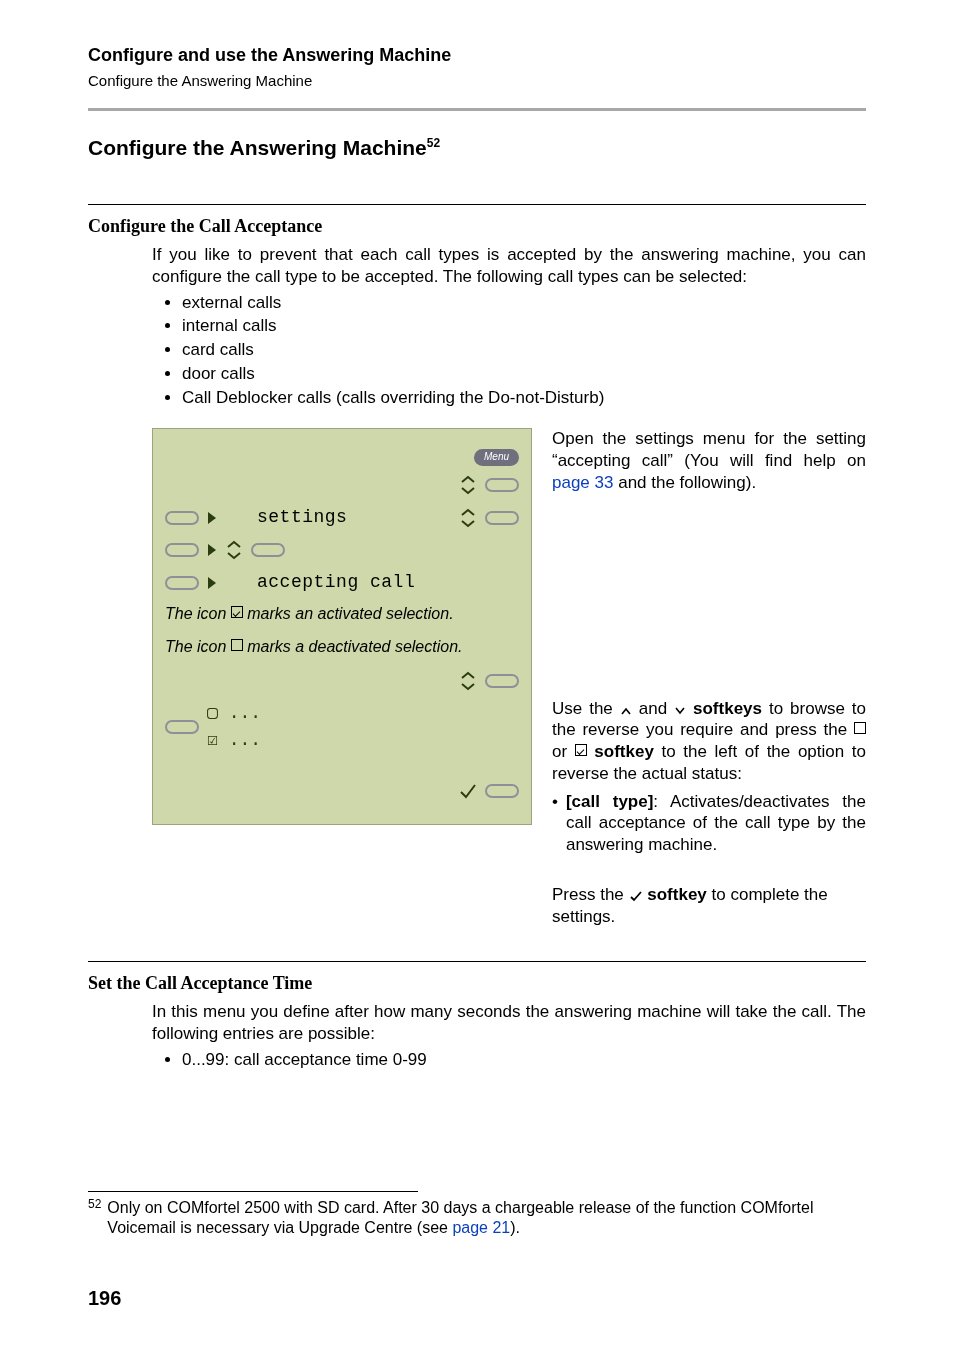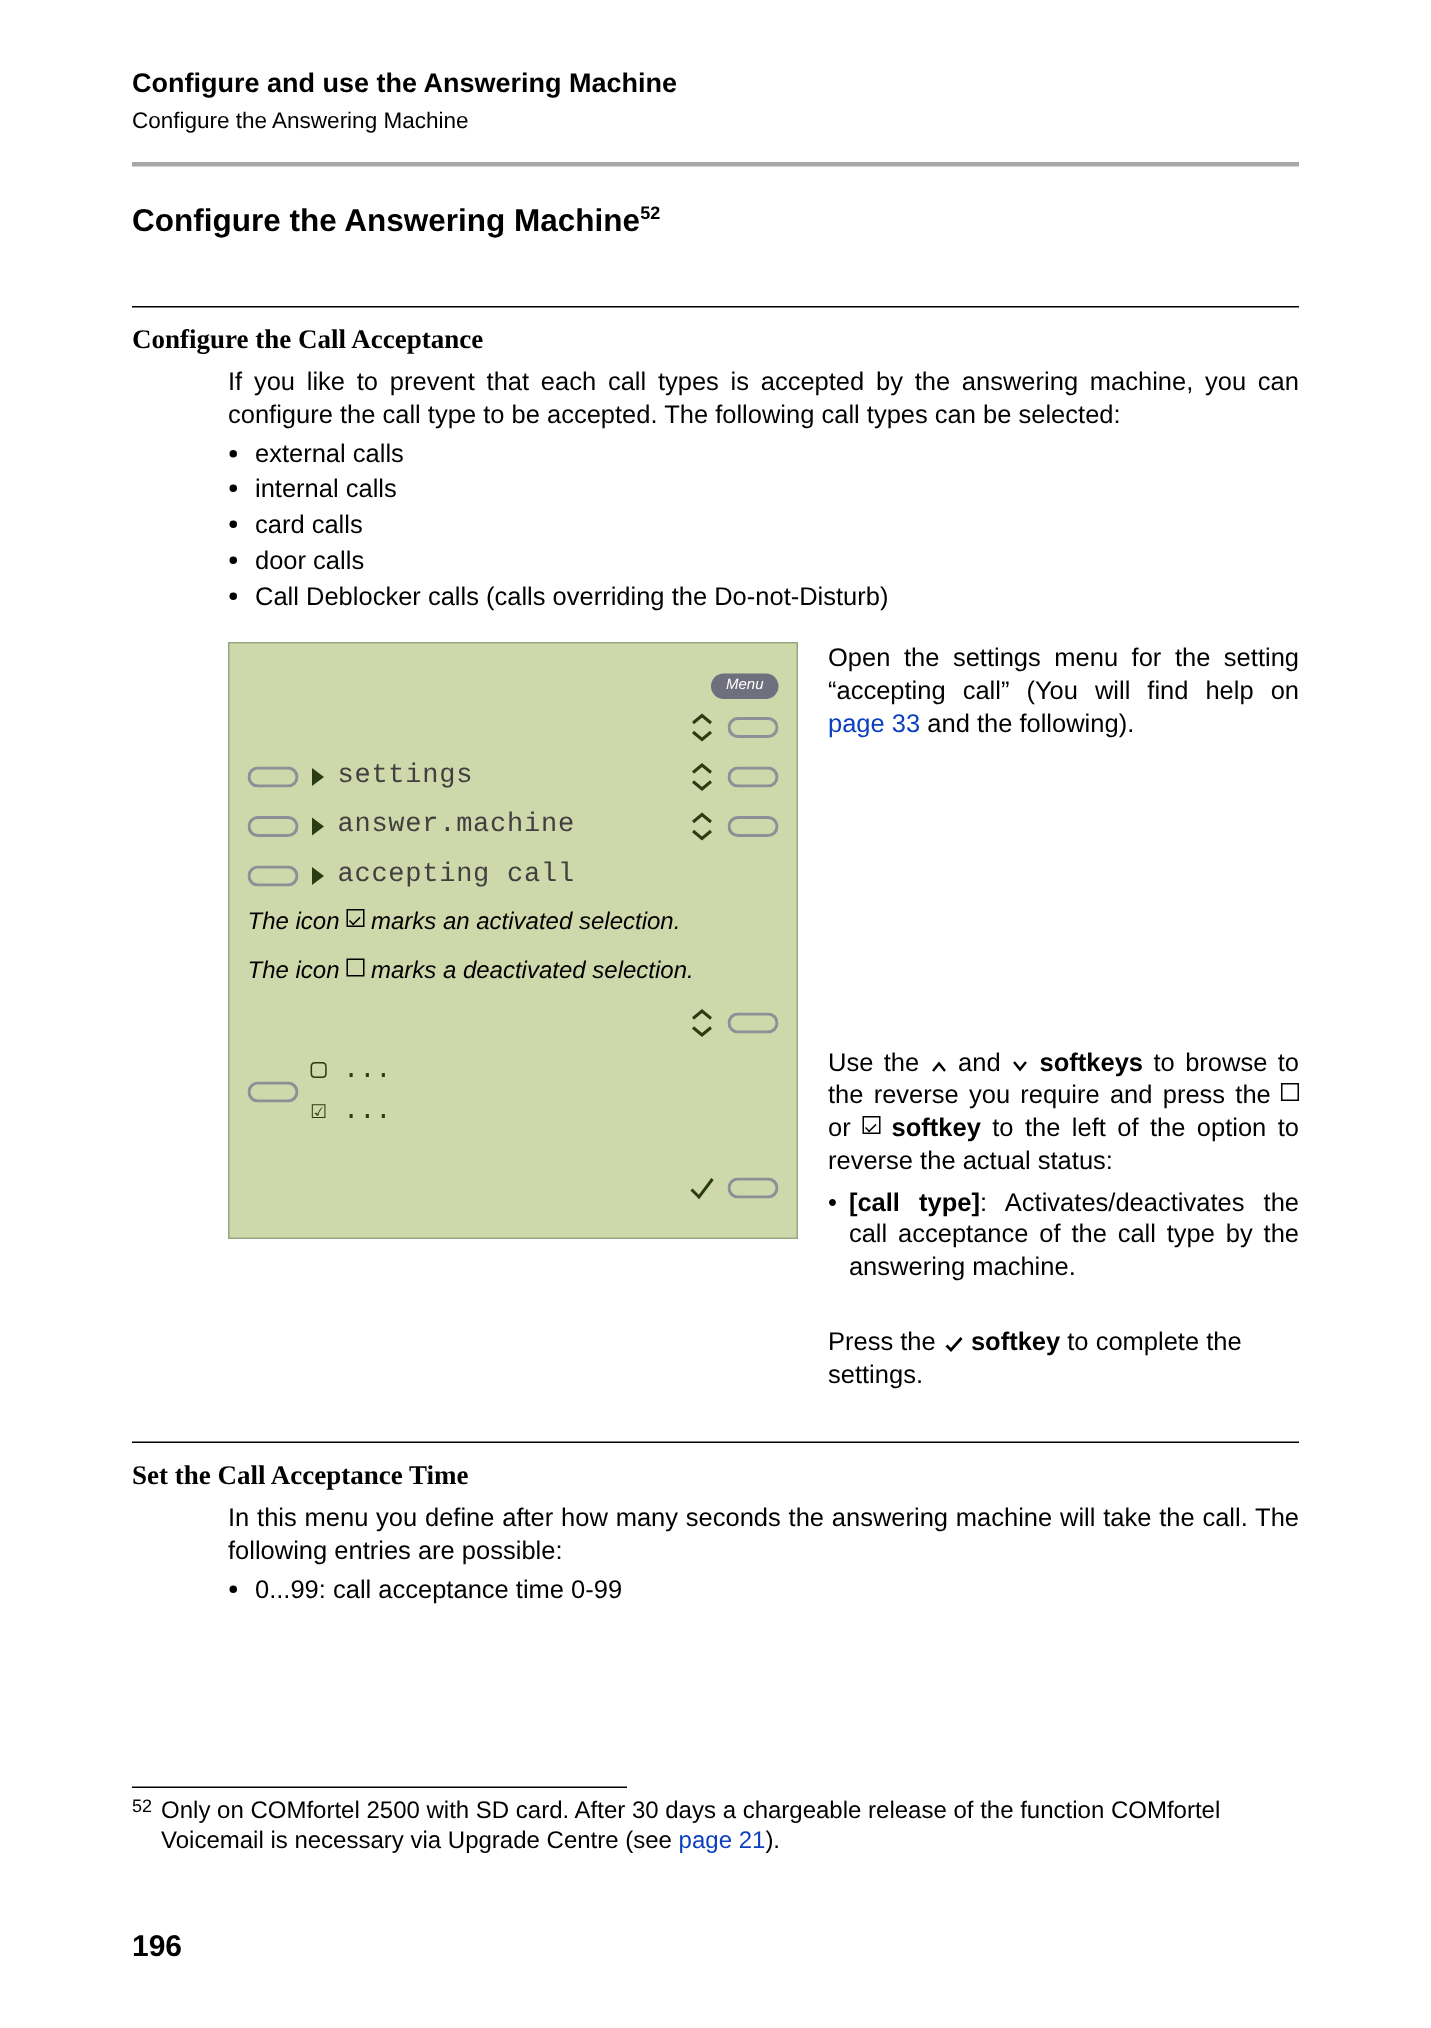--- a/index.html
+++ b/index.html
@@ -31,38 +31,38 @@
   }
   .runhead-title{font-weight:bold;font-size:18px;}
   .runhead-sub{font-size:15px;margin-top:4px;}
   .thick-rule{border:0;border-top:3px solid var(--hr);margin:18px 0 24px;}
   .h2{font-weight:bold;font-size:21px;margin:16px 0 42px;}
   .sup{font-size:12px;vertical-align:super;}
   .thin-rule{border:0;border-top:1px solid #000;margin:0 0 10px;}
   .h3{font-weight:bold;font-size:18px;margin:0 0 6px;font-family:Liberation Serif, serif;}
   .indent{margin-left:64px;}
   ul.bullets{margin:4px 0 0 0;padding-left:18px;}
-  ul.bullets li{margin:2px 0;}
+  ul.bullets li{margin:2px 12px;}
   .justify{text-align:justify;}
   .link{color:var(--link);}
 
   
   .figwrap{display:flex;gap:20px;margin-top:20px;align-items:flex-start;}
   .lcd-col{flex:0 0 380px;}
   .desc-col{flex:1;}
 
   .lcd{
     background:var(--lcd-bg);
     border:1px solid var(--lcd-border);
     padding:10px 12px 14px 12px;
     box-sizing:border-box;
   }
   .row{display:flex;align-items:center;gap:8px;margin:10px 0;}
   .row.nospace{margin:4px 0;}
-  .lcd-label{font-family:"Courier New",monospace;font-size:18px;color:#404040;flex:1;letter-spacing:0.5px;}
+  .lcd-label{font-family:"Courier New",monospace;font-size:18px;color:#000000;flex:1;letter-spacing:0.5px;margin-left:32px;}
   .italic-note{font-style:italic;font-size:16px;line-height:1.3;margin:6px 0 12px;}
 
   
   svg{display:block;}
   .pill{width:34px;height:14px;}
   .pill-outline{fill:none;stroke:var(--icon-grey);stroke-width:2;}
   .chev{width:18px;height:22px;}
   .chev path{fill:none;stroke:#2b3b12;stroke-width:2;}
   .tri{width:10px;height:14px;}
   .tri polygon{fill:#2b3b12;}
@@ -143,21 +143,20 @@
               </svg>
           </div>
 
           <div class="row">
             <svg class="pill">
                 <rect class="pill-outline" x="1" y="1" rx="6" ry="6" width="32" height="12"></rect>
               </svg>
             <svg class="tri">
                 <polygon points="1,1 9,7 1,13"></polygon>
               </svg>
-            <span class="lcd-label">answer.machine</span>
             <svg class="chev">
                 <path d="M3 8 L9 3 L15 8 M3 14 L9 19 L15 14"></path>
               </svg>
             <svg class="pill">
                 <rect class="pill-outline" x="1" y="1" rx="6" ry="6" width="32" height="12"></rect>
               </svg>
           </div>
 
           <div class="row">
             <svg class="pill">

